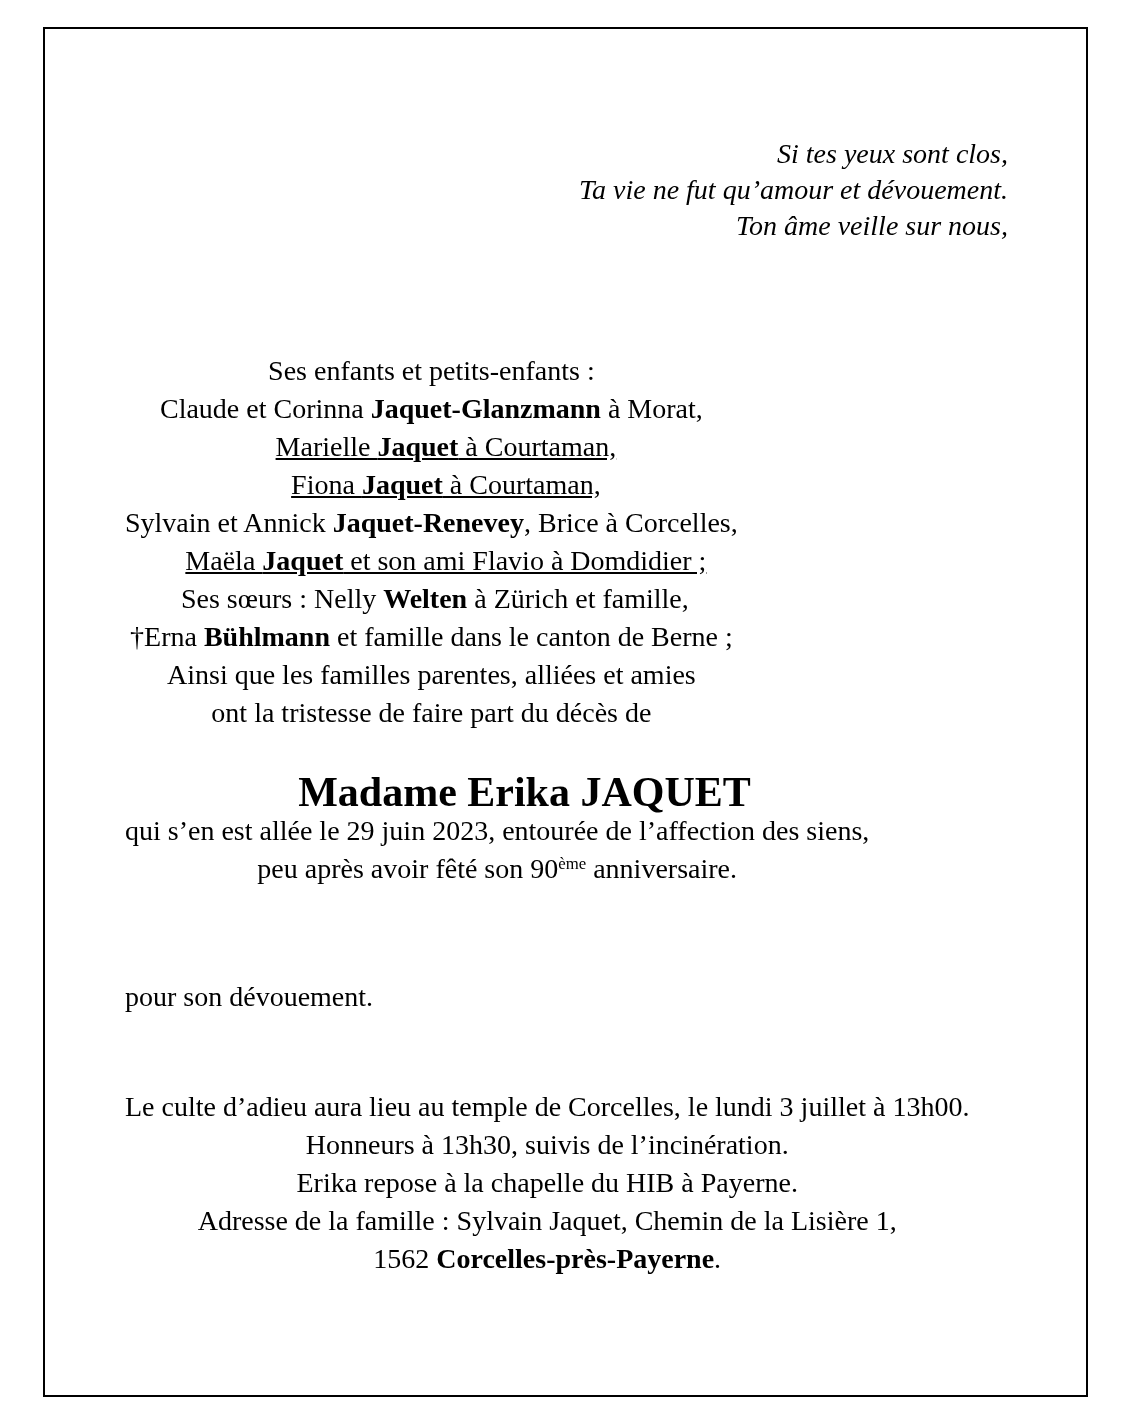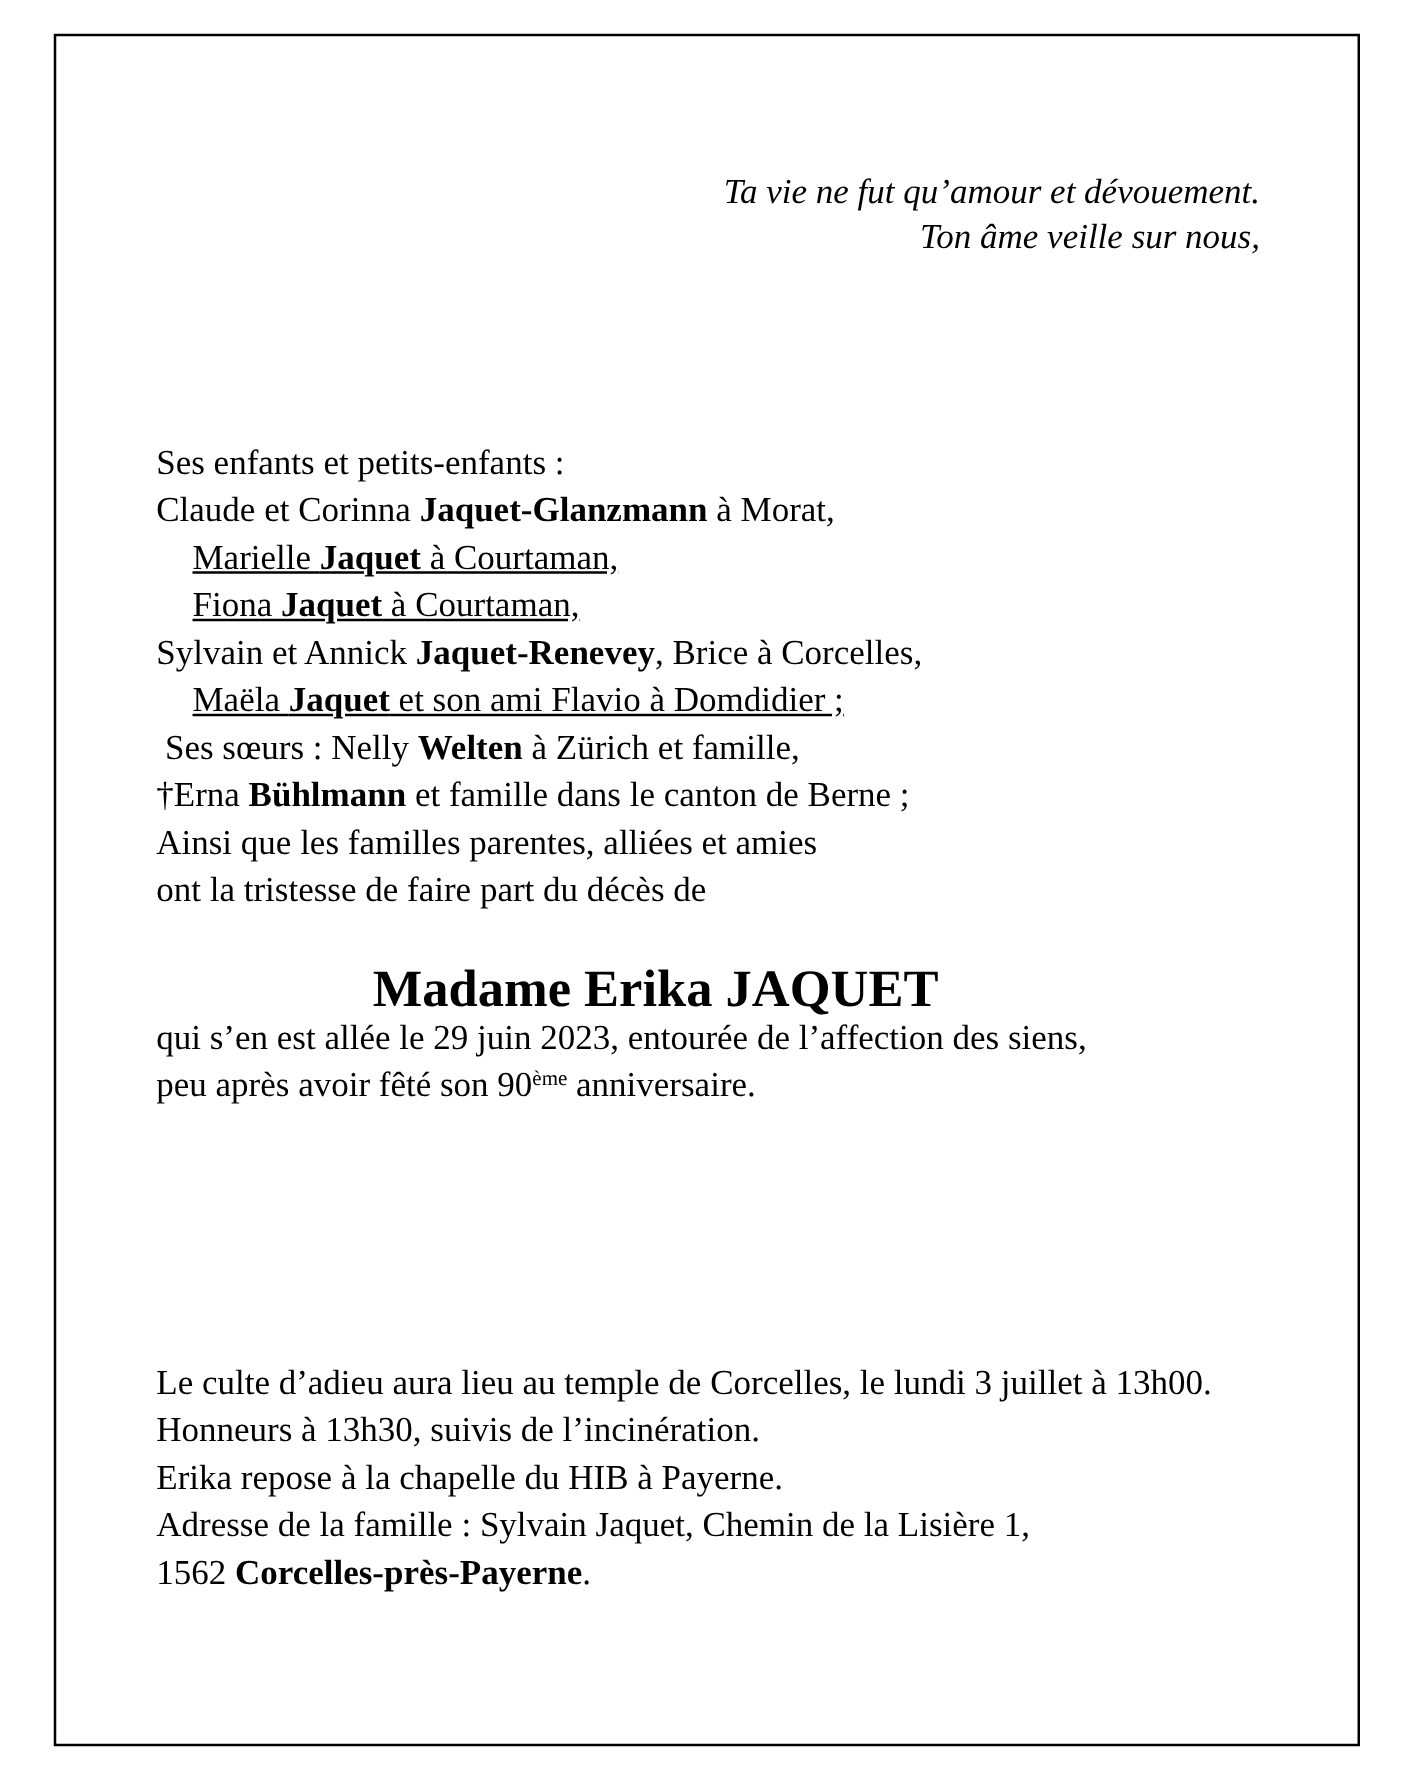--- a/index.html
+++ b/index.html
@@ -23,20 +23,21 @@
     width: 1045px;
     height: 1370px;
     border: 2px solid #000000;
     box-sizing: border-box;
   }
   .textblock {
     position: absolute;
     font-size: 28px;
     line-height: 38px;
     white-space: pre-wrap;
+    text-align: center;
   }
   .epigraph {
     top: 136px;
     right: 126px;
     text-align: right;
     font-style: italic;
     line-height: 36px;
   }
   .family-list {
     left: 125px;
@@ -64,24 +65,24 @@
     position: relative;
     top: -0.55em;
   }
 </style>
 </head>
 <body>
 
 <div class="page">
   <div class="frame"></div>
 
-  <div class="textblock epigraph"><div class="line"><span>Ta vie ne fut qu’amour et dévouement.</span></div><div class="line"><span>Ton âme veille sur nous,</span></div></div>
+  <div class="textblock epigraph"><div class="line"><span>Si tes yeux sont clos,</span></div><div class="line"><span>Ta vie ne fut qu’amour et dévouement.</span></div><div class="line"><span>Ton âme veille sur nous,</span></div></div>
 
   <div class="textblock family-list"><div class="line"><span>Ses enfants et petits-enfants :</span></div><div class="line"><span>Claude et Corinna </span><span class="b">Jaquet-Glanzmann</span><span> à Morat,</span></div><div class="line indent"><span>Marielle </span><span class="b">Jaquet</span><span> à Courtaman,</span></div><div class="line indent"><span>Fiona </span><span class="b">Jaquet</span><span> à Courtaman,</span></div><div class="line"><span>Sylvain et Annick </span><span class="b">Jaquet-Renevey</span><span>, Brice à Corcelles,</span></div><div class="line indent"><span>Maëla </span><span class="b">Jaquet</span><span> et son ami Flavio à Domdidier ;</span></div><div class="line"><span> Ses sœurs : Nelly </span><span class="b">Welten</span><span> à Zürich et famille,</span></div><div class="line"><span>†Erna </span><span class="b">Bühlmann</span><span> et famille dans le canton de Berne ;</span></div><div class="line"><span>Ainsi que les familles parentes, alliées et amies</span></div><div class="line"><span>ont la tristesse de faire part du décès de</span></div></div>
 
   <div class="notice-title">Madame Erika JAQUET</div>
 
   <div class="textblock para-deceased"><div class="line"><span>qui s’en est allée le 29 juin 2023, entourée de l’affection des siens,</span></div><div class="line"><span>peu après avoir fêté son 90</span><span class="sup">ème</span><span> anniversaire.</span></div></div>
 
-  <div class="textblock para-thanks"></div>
+  <div class="textblock para-thanks"><div class="line"><span>pour son dévouement.</span></div></div>
 
   <div class="textblock para-funeral"><div class="line"><span>Le culte d’adieu aura lieu au temple de Corcelles, le lundi 3 juillet à 13h00.</span></div><div class="line"><span>Honneurs à 13h30, suivis de l’incinération.</span></div><div class="line"><span>Erika repose à la chapelle du HIB à Payerne.</span></div><div class="line"><span>Adresse de la famille : Sylvain Jaquet, Chemin de la Lisière 1,</span></div><div class="line"><span>1562 </span><span class="b">Corcelles-près-Payerne</span><span>.</span></div></div>
 </div>
 
 </body></html>

